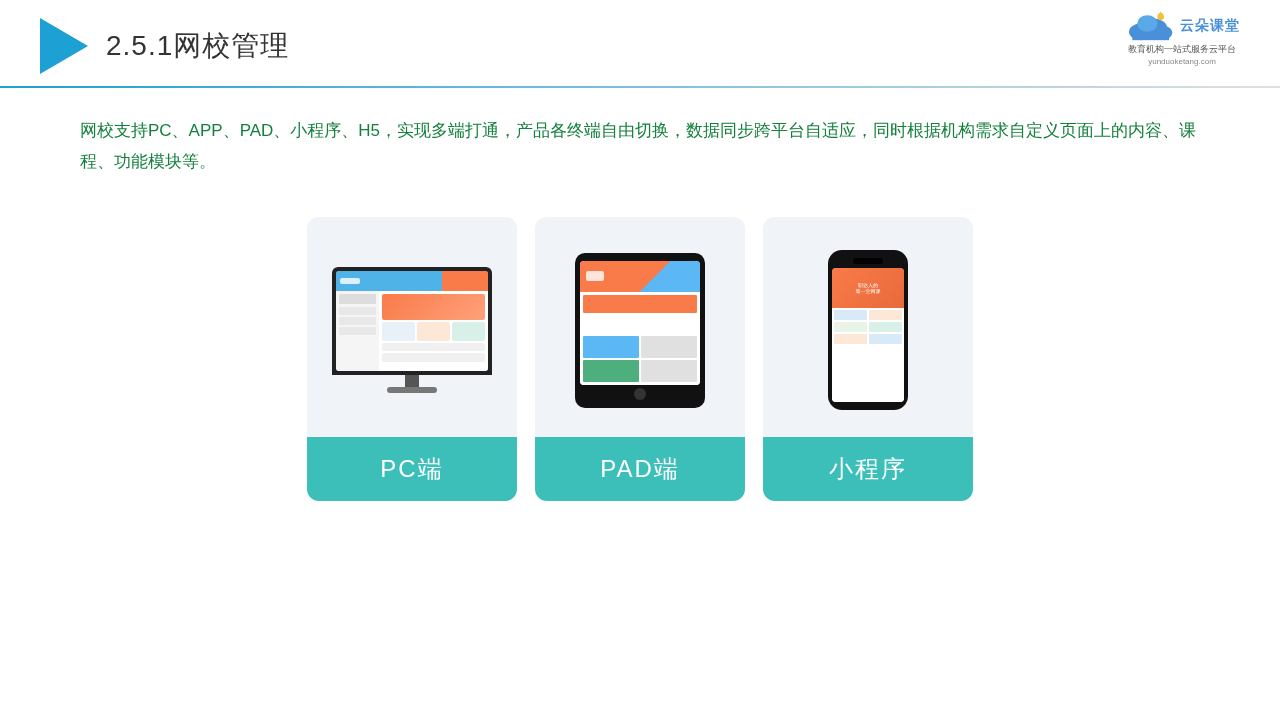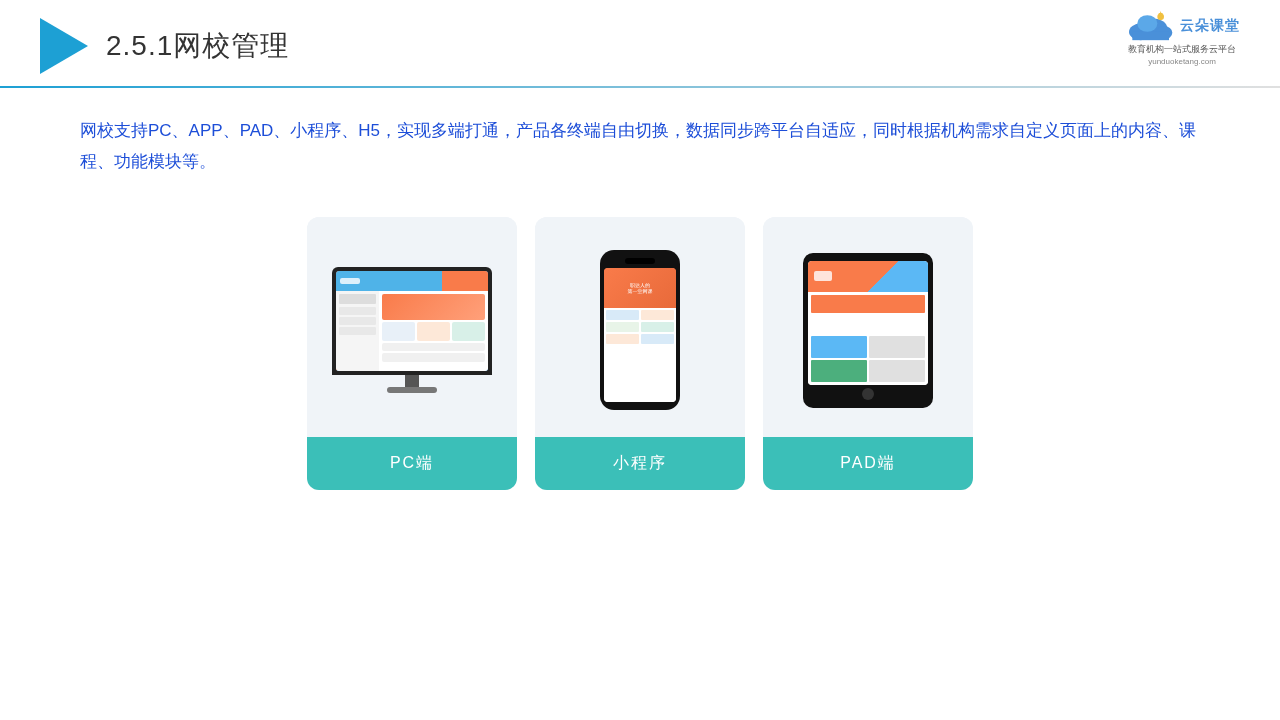--- a/index.html
+++ b/index.html
@@ -74,21 +74,21 @@
     .divider {
       height: 2px;
       background: linear-gradient(to right, #1da0d4, #e0e0e0);
       margin: 12px 0 0 0;
     }
 
     
     .description {
       padding: 28px 80px 20px 80px;
       font-size: 17px;
-      color: #1d4ed8;
+      color: #15803d;
       line-height: 1.8;
     }
 
     
     .cards-container {
       display: flex;
       gap: 18px;
       padding: 20px 60px 20px 60px;
       justify-content: center;
     }
@@ -112,21 +112,21 @@
       justify-content: center;
       padding: 16px 10px 10px 10px;
       background: #f0f4f8;
     }
 
     .card-label {
       width: 100%;
       background: #3bbfb8;
       color: #fff;
       text-align: center;
-      font-size: 16px;
+      font-size: 24px;
       font-weight: 500;
       padding: 16px 0;
       letter-spacing: 2px;
     }
 
     
     
     .pc-monitor {
       display: flex;
       flex-direction: column;
@@ -385,50 +385,20 @@
             </div>
           </div>
         </div>
         <div class="monitor-neck"></div>
         <div class="monitor-base"></div>
       </div>
     </div>
     <div class="card-label">PC端</div>
   </div>
 
-
-  <div class="card">
-    <div class="card-image-area">
-      <div class="phone-mockup">
-        <div class="phone-notch"></div>
-        <div class="phone-screen">
-          <div class="phone-screen-content">
-            <div class="phone-header-bar">
-              <div class="phone-header-text">职达人的<br>第一堂网课</div>
-            </div>
-            <div class="phone-body">
-              <div class="phone-row">
-                <div class="phone-cell blue"></div>
-                <div class="phone-cell orange"></div>
-              </div>
-              <div class="phone-row">
-                <div class="phone-cell"></div>
-                <div class="phone-cell green"></div>
-              </div>
-              <div class="phone-row">
-                <div class="phone-cell orange"></div>
-                <div class="phone-cell blue"></div>
-              </div>
-            </div>
-          </div>
-        </div>
-      </div>
-    </div>
-    <div class="card-label">小程序</div>
-  </div>
 
   <div class="card">
     <div class="card-image-area">
       <div class="tablet-mockup">
         <div class="tablet-screen">
           <div class="tablet-header">
             <div style="height:100%;display:flex;align-items:center;padding:0 6px;">
               <div style="width:18px;height:10px;background:#fff;border-radius:2px;opacity:0.8;"></div>
             </div>
           </div>
@@ -439,14 +409,44 @@
             <div class="tablet-cell t-green"></div>
             <div class="tablet-cell"></div>
           </div>
         </div>
         <div class="tablet-home"></div>
       </div>
     </div>
     <div class="card-label">PAD端</div>
   </div>
 
+  <div class="card">
+    <div class="card-image-area">
+      <div class="phone-mockup">
+        <div class="phone-notch"></div>
+        <div class="phone-screen">
+          <div class="phone-screen-content">
+            <div class="phone-header-bar">
+              <div class="phone-header-text">职达人的<br>第一堂网课</div>
+            </div>
+            <div class="phone-body">
+              <div class="phone-row">
+                <div class="phone-cell blue"></div>
+                <div class="phone-cell orange"></div>
+              </div>
+              <div class="phone-row">
+                <div class="phone-cell"></div>
+                <div class="phone-cell green"></div>
+              </div>
+              <div class="phone-row">
+                <div class="phone-cell orange"></div>
+                <div class="phone-cell blue"></div>
+              </div>
+            </div>
+          </div>
+        </div>
+      </div>
+    </div>
+    <div class="card-label">小程序</div>
+  </div>
+
 
 </div>
 
 </body></html>

